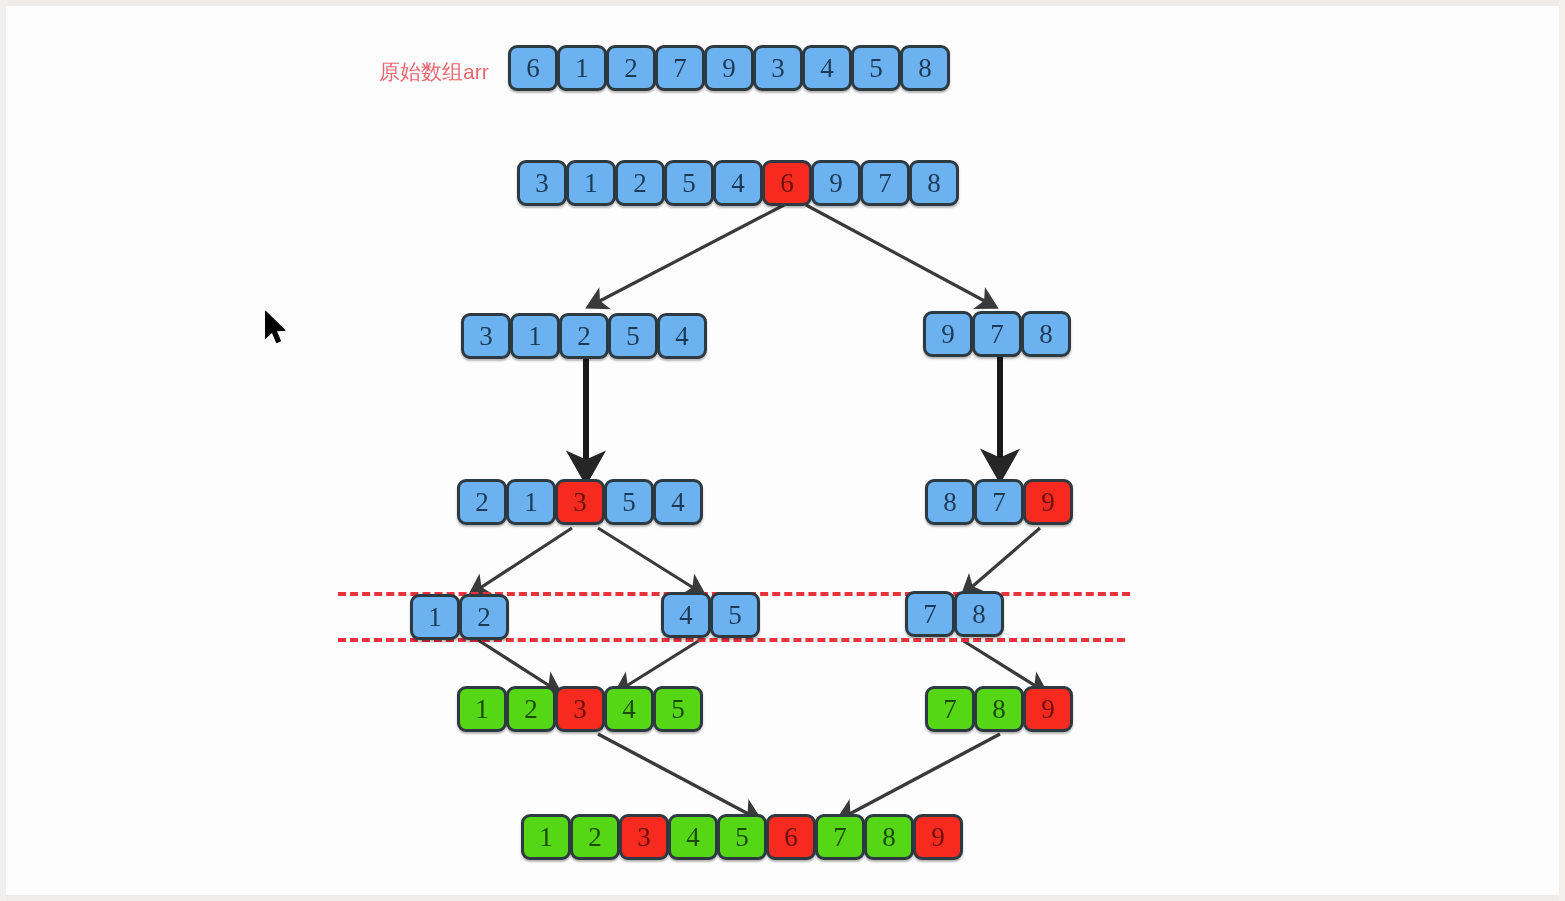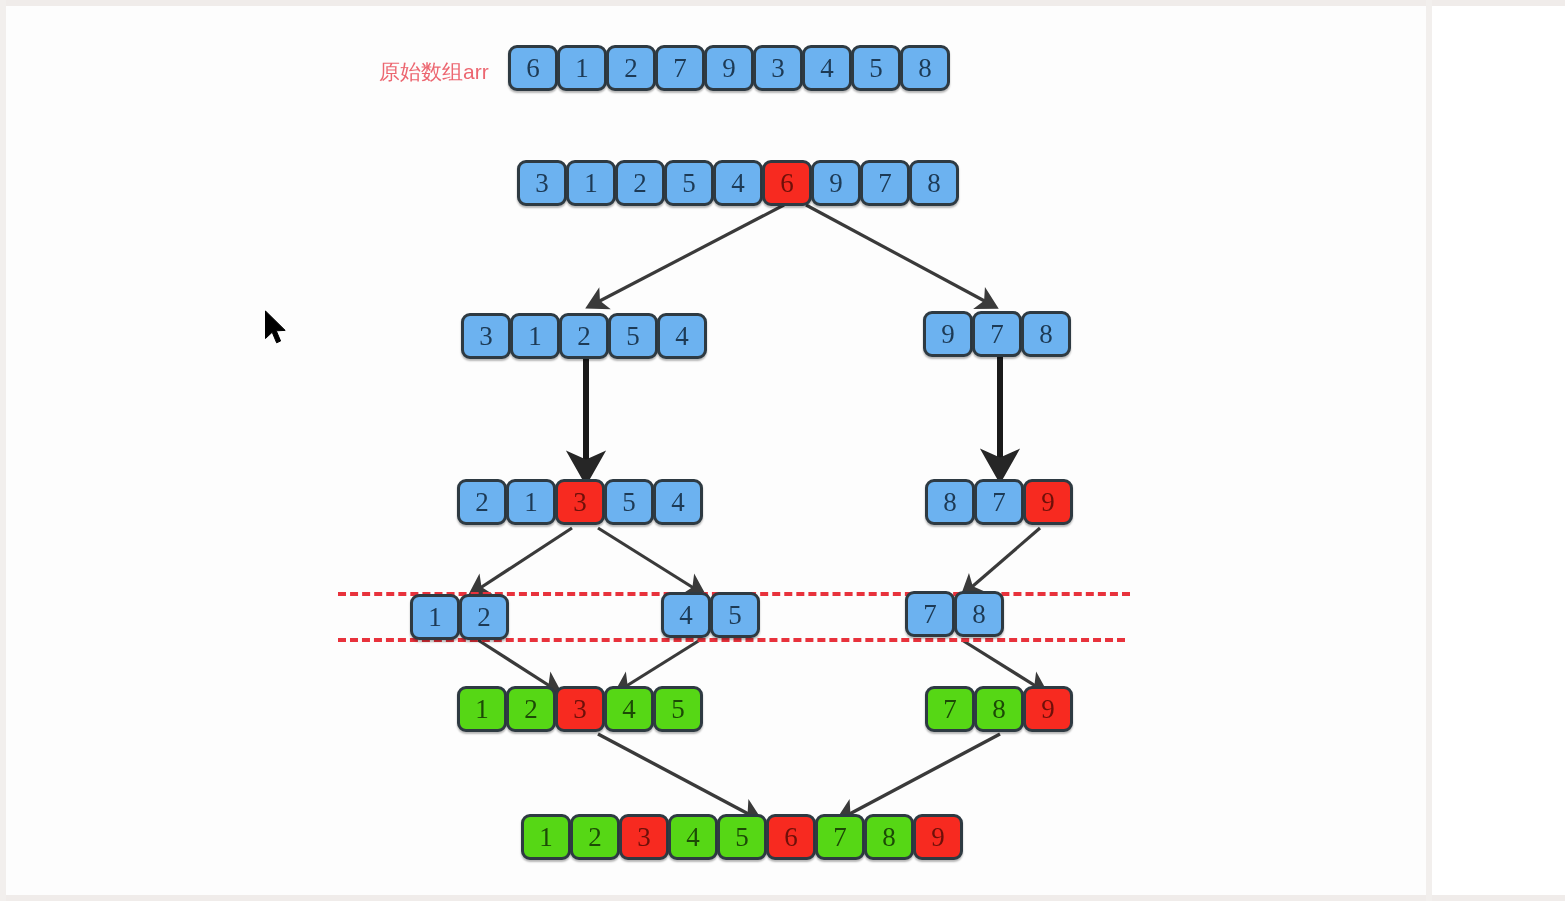--- a/index.html
+++ b/index.html
@@ -8,21 +8,21 @@
   }
   body {
     width: 1565px;
     height: 901px;
     background: #ffffff;
     font-family: "Liberation Sans", sans-serif;
     overflow: hidden;
   }
   #stage {
     position: relative;
-    width: 1432px;
+    width: 1565px;
     height: 901px;
     background: #fdfdfd;
   }
   
   .edge-top, .edge-bottom {
     position: absolute;
     left: 0;
     width: 1565px;
     height: 6px;
     background: #f0ecea;

